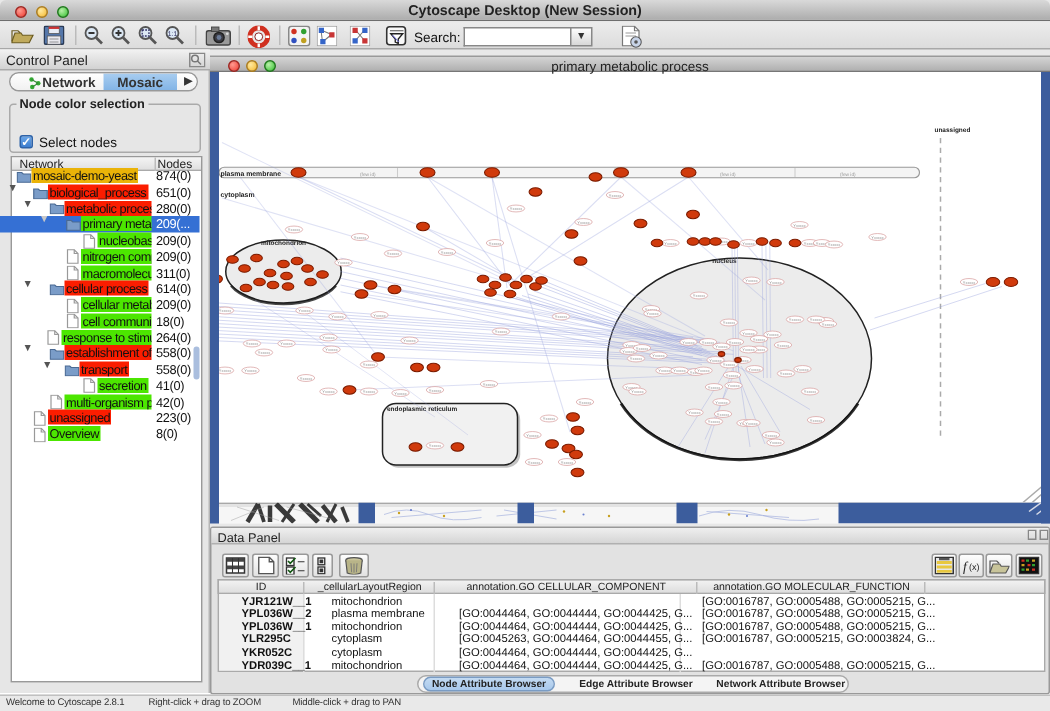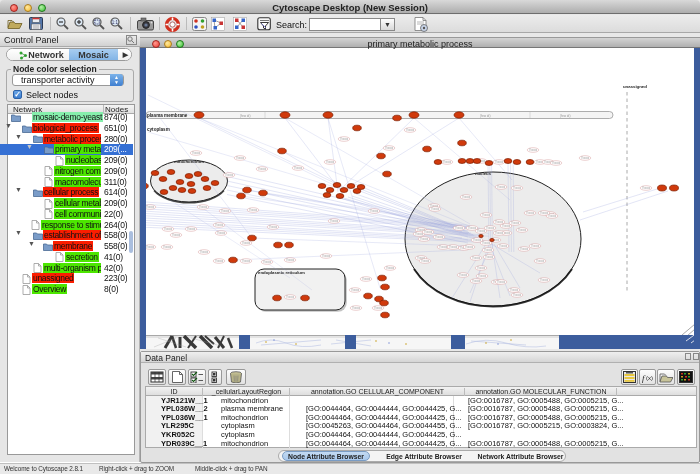--- a/index.html
+++ b/index.html
@@ -194,37 +194,36 @@
           <circle cx="6.5" cy="4.5" r="1.5" fill="#3a3"></circle>
           <circle cx="2.5" cy="7" r="1.5" fill="#3a3"></circle>
           <line x1="2" y1="2" x2="6.5" y2="4.5" stroke="#383" stroke-width="0.7"></line>
           <line x1="6.5" y1="4.5" x2="2.5" y2="7" stroke="#383" stroke-width="0.7"></line>
         </svg>
     <span class="seg" id="mosaictab">Mosaic</span>
     <span class="seg" style="left:111px;width:15px;background:linear-gradient(#fff,#eee);font-size:7px;">▶</span>
   </div>
   <div id="grpbox"></div>
   <div id="grplab">Node color selection</div>
-  <div id="dropdown">transporter activity<div id="dropbtn">▲<br>▼</div></div>
   <div id="cbox">✓</div>
       <div id="cboxlab">Select nodes</div>
   <div id="treebox">
     <div id="treehdr">
           <span style="position:absolute;left:5px;top:0px;">Network</span>
           <span style="position:absolute;left:97px;top:0px;">Nodes</span>
           <div style="position:absolute;left:95px;top:0;width:1px;height:9px;background:#bbb;"></div>
         </div>
   </div>
   <div style="position:absolute;left:129px;top:198px;width:4px;height:22px;background:#aabede;border-radius:2px;"></div>
   <div id="treerows" style="position:absolute;left:0px;top:-33px;width:140px;">
 <div class="trow" style="top:112.2px;">
 <span style="position:absolute;left:11px;top:0.5px;"><svg width="10" height="9" viewBox="0 0 10 9">
               <path d="M0.5 2 h3 l1 1 h5 v5.5 h-9 z" fill="#7a9cc8" stroke="#4a6a94" stroke-width="0.8"></path>
             </svg></span>
-<span class="tlab" style="left:32px;background:#86efac;max-width:80px;">mosaic-demo-yeast</span>
+<span class="tlab" style="left:21px;background:#eab308;max-width:80px;">mosaic-demo-yeast</span>
 <span class="tcount" style="">874(0)</span>
 </div>
 <div class="trow" style="top:123.0px;">
 <span style="position:absolute;left:5px;top:-1px;color:#555;font-size:7px;">▼</span>
 <span style="position:absolute;left:22px;top:0.5px;"><svg width="10" height="9" viewBox="0 0 10 9">
               <path d="M0.5 2 h3 l1 1 h5 v5.5 h-9 z" fill="#7a9cc8" stroke="#4a6a94" stroke-width="0.8"></path>
             </svg></span>
 <span class="tlab" style="left:32px;background:#fb1d00;max-width:69px;">biological_process</span>
 <span class="tcount" style="">651(0)</span>
 </div>
@@ -283,21 +282,21 @@
             </svg></span>
 <span class="tlab" style="left:54px;background:#4ce600;max-width:47px;">cellular metabo</span>
 <span class="tcount" style="">209(0)</span>
 </div>
 <div class="trow" style="top:208.9px;">
 <span style="position:absolute;left:44px;top:0.5px;"><svg width="9" height="10" viewBox="0 0 9 10">
               <path d="M1 0.5 h4.5 l2.5 2.5 v6.5 h-7 z" fill="#fff" stroke="#999" stroke-width="0.8"></path>
               <path d="M5.5 0.5 v2.5 h2.5" fill="none" stroke="#999" stroke-width="0.8"></path>
             </svg></span>
 <span class="tlab" style="left:54px;background:#4ce600;max-width:47px;">cell communicat</span>
-<span class="tcount" style="">22(0)</span>
+<span class="tcount" style="">18(0)</span>
 </div>
 <div class="trow" style="top:219.7px;">
 <span style="position:absolute;left:31px;top:0.5px;"><svg width="9" height="10" viewBox="0 0 9 10">
               <path d="M1 0.5 h4.5 l2.5 2.5 v6.5 h-7 z" fill="#fff" stroke="#999" stroke-width="0.8"></path>
               <path d="M5.5 0.5 v2.5 h2.5" fill="none" stroke="#999" stroke-width="0.8"></path>
             </svg></span>
 <span class="tlab" style="left:41px;background:#4ce600;max-width:60px;">response to stimul</span>
 <span class="tcount" style="">264(0)</span>
 </div>
 <div class="trow" style="top:230.4px;">
@@ -306,21 +305,21 @@
               <path d="M0.5 2 h3 l1 1 h5 v5.5 h-9 z" fill="#7a9cc8" stroke="#4a6a94" stroke-width="0.8"></path>
             </svg></span>
 <span class="tlab" style="left:43px;background:#fb1d00;max-width:58px;">establishment of lo</span>
 <span class="tcount" style="">558(0)</span>
 </div>
 <div class="trow" style="top:241.2px;">
 <span style="position:absolute;left:28px;top:-1px;color:#555;font-size:7px;">▼</span>
 <span style="position:absolute;left:43px;top:0.5px;"><svg width="10" height="9" viewBox="0 0 10 9">
               <path d="M0.5 2 h3 l1 1 h5 v5.5 h-9 z" fill="#7a9cc8" stroke="#4a6a94" stroke-width="0.8"></path>
             </svg></span>
-<span class="tlab" style="left:53px;background:#fb1d00;max-width:48px;">membrane</span>
+<span class="tlab" style="left:53px;background:#fb1d00;max-width:48px;">transport</span>
 <span class="tcount" style="">558(0)</span>
 </div>
 <div class="trow" style="top:251.9px;">
 <span style="position:absolute;left:55px;top:0.5px;"><svg width="9" height="10" viewBox="0 0 9 10">
               <path d="M1 0.5 h4.5 l2.5 2.5 v6.5 h-7 z" fill="#fff" stroke="#999" stroke-width="0.8"></path>
               <path d="M5.5 0.5 v2.5 h2.5" fill="none" stroke="#999" stroke-width="0.8"></path>
             </svg></span>
 <span class="tlab" style="left:65px;background:#4ce600;max-width:36px;">secretion</span>
 <span class="tcount" style="">41(0)</span>
 </div>

